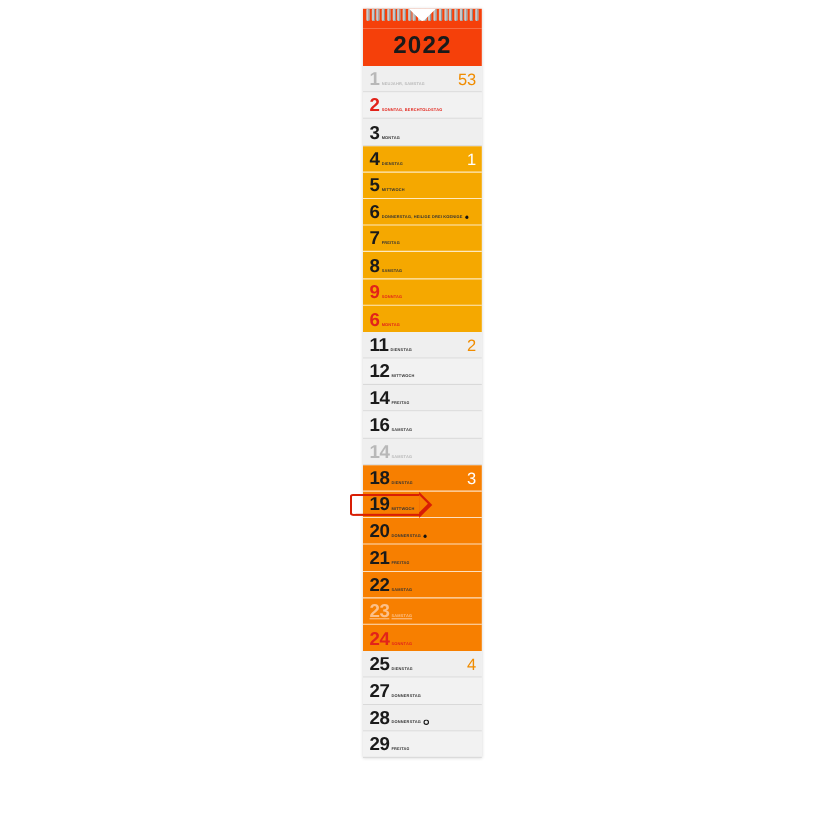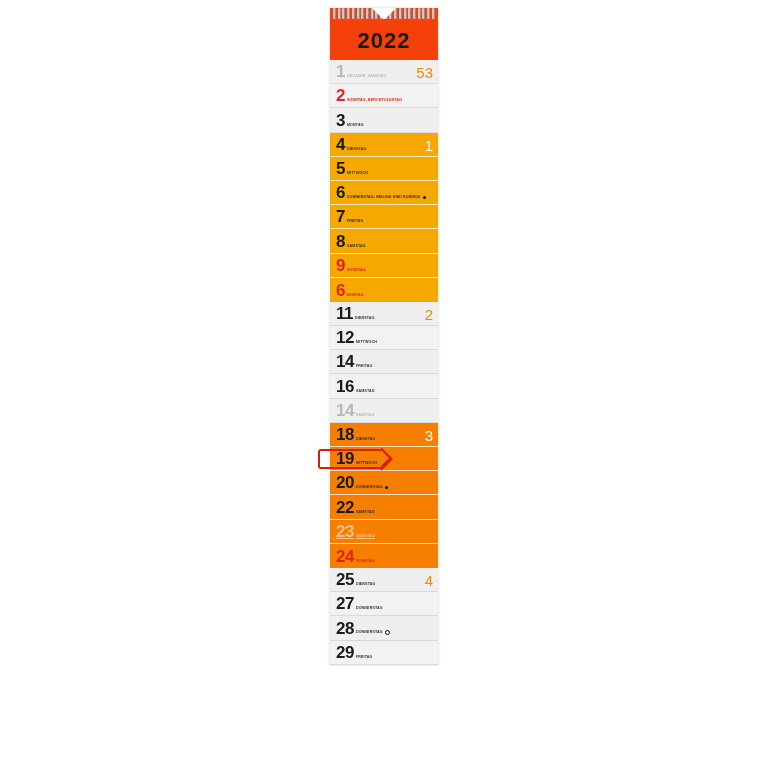--- a/index.html
+++ b/index.html
@@ -280,20 +280,24 @@
               <div class="tip"></div>
               <div class="dot t"></div>
               <div class="dot b"></div>
             </div>
           </div>
           <div class="day">
             <span class="dnum">20</span>
             <span class="dname">DONNERSTAG<span class="moon"></span></span>
           </div>
           <div class="day">
+            <span class="dnum">21</span>
+            <span class="dname">FREITAG</span>
+          </div>
+          <div class="day">
             <span class="dnum">22</span>
             <span class="dname">SAMSTAG</span>
           </div>
           <div class="day d-sat">
             <span class="dnum">23</span>
             <span class="dname">SAMSTAG</span>
           </div>
           <div class="day d-sun">
             <span class="dnum">24</span>
             <span class="dname">SONNTAG</span>

